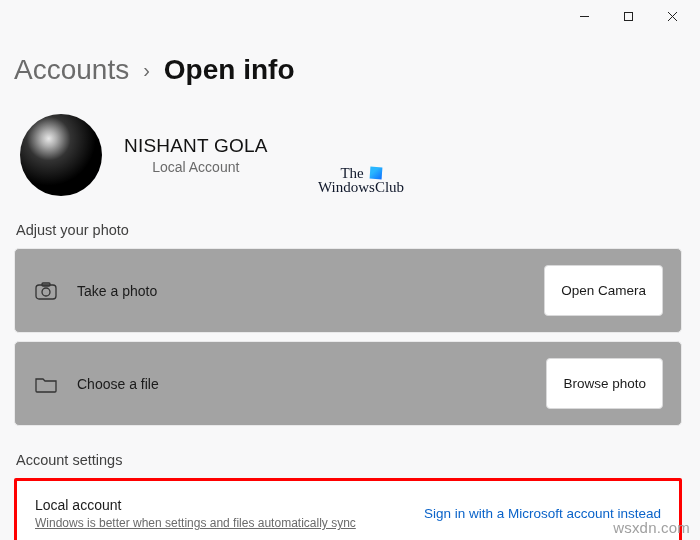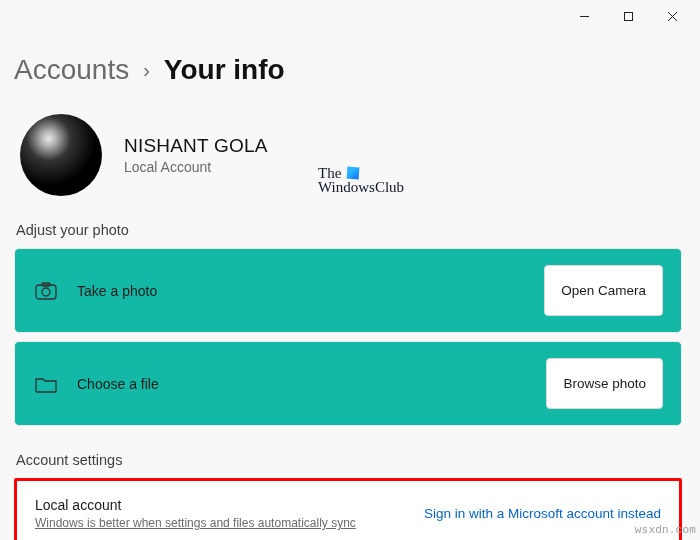--- a/index.html
+++ b/index.html
@@ -6,39 +6,39 @@
   html, body { width: 700px; height: 540px; font-family: "Segoe UI", -apple-system, sans-serif; background: #f8f8f9; color: #1b1b1b; overflow: hidden; }
   .window { width: 700px; height: 540px; position: relative; }
   .titlebar { height: 32px; display: flex; justify-content: flex-end; align-items: center; padding-right: 6px; }
   .winbtn { width: 44px; height: 28px; display: flex; align-items: center; justify-content: center; }
   .winbtn svg { width: 11px; height: 11px; stroke: #222; stroke-width: 1; fill: none; }
   .content { padding: 0 18px 0 14px; }
   .breadcrumb { display: flex; align-items: baseline; gap: 14px; margin: 22px 0 28px 0; }
   .bc-parent { font-size: 28px; font-weight: 400; color: #6b6b6b; }
   .bc-chev { font-size: 20px; color: #6b6b6b; position: relative; top: -2px; }
   .bc-current { font-size: 28px; font-weight: 600; color: #111; }
-  .profile { display: flex; align-items: center; gap: 22px; margin-bottom: 8px; position: relative; }
+  .profile { display: flex; align-items: center; gap: 22px; margin-bottom: 8px; position: relative; text-align: center; }
   .avatar { width: 82px; height: 82px; border-radius: 50%; background: radial-gradient(circle at 35% 30%, #e8e8e8 0%, #aeaeae 10%, #333 28%, #000 60%, #000 100%); margin-left: 6px; flex-shrink: 0; }
   .profile-name { font-size: 19px; font-weight: 400; letter-spacing: .2px; color: #121212; }
   .profile-type { font-size: 14px; color: #6a6a6a; margin-top: 2px; }
   .wm { position: absolute; left: 304px; top: 52px; font-family: "Segoe Script", cursive; font-size: 15px; line-height: 14px; color: #0f172a; }
   .wm .sq { display:inline-block; width:12px; height:12px; background: linear-gradient(135deg,#29b6ff 35%,#0d6efd 100%); transform: rotate(4deg); margin-left: 6px; vertical-align: -1px;}
   .section-label { font-size: 14.5px; font-weight: 400; color: #404040; margin: 26px 0 10px 2px; }
-  .card { background: #14b8a6; border: 1px solid #e9e9ea; border-radius: 5px; display: flex; align-items: center; padding: 16px 18px; margin-bottom: 8px; }
+  .card { background: #a3a3a3; border: 1px solid #e9e9ea; border-radius: 5px; display: flex; align-items: center; padding: 16px 18px; margin-bottom: 8px; }
   .card .icon { width: 26px; display:flex; justify-content:center; }
   .card .icon svg, .card .icon span { stroke:#333; fill:none; stroke-width:1.3; }
   .card .label { font-size: 14px; color: #1b1b1b; margin-left: 18px; flex: 1; }
   .btn { background:#fff; border:1px solid #d9d9da; border-radius:4px; padding:17px 16px; font-size:13.5px; color:#1b1b1b; font-family: inherit; }
   .highlight-wrap { border: 3px solid #ff0000; border-radius: 2px; margin-top: 6px; padding: 0; }
   .card2 { background:#fff; border-radius:4px; display:flex; align-items:center; padding: 16px 18px; }
   .card2 .title { font-size: 14px; color:#1b1b1b; }
   .card2 .sub { font-size: 12px; color:#6b6b6b; margin-top:3px;text-decoration:underline; }
   .card2 .txt { flex:1; }
   .link { color:#0a63c9; font-size:13.5px; text-align:center; }
-  .footer-wm { position:absolute; bottom:4px; right:4px; font-size:11px; color:#a0a0a0; letter-spacing:.2px;font-family:Liberation Mono, monospace; }
+  .footer-wm { position:absolute; bottom:4px; right:10px; font-size:15px; color:#a0a0a0; letter-spacing:.2px; }
 </style>
 </head>
 <body>
 
 <div class="window">
 
   <div class="titlebar">
     <div class="winbtn">
       <svg viewBox="0 0 11 11">
           <line x1="1" y1="5.5" x2="10" y2="5.5"></line>
@@ -55,21 +55,21 @@
           <line x1="10" y1="1" x2="1" y2="10"></line>
         </svg>
     </div>
   </div>
 
   <div class="content">
 
     <div class="breadcrumb">
       <span class="bc-parent">Accounts</span>
       <span class="bc-chev">›</span>
-      <span class="bc-current">Your info</span>
+      <span class="bc-current">Open info</span>
     </div>
 
     <div class="profile">
       <div class="avatar"></div>
       <div>
         <div class="profile-name">NISHANT GOLA</div>
         <div class="profile-type">Local Account</div>
       </div>
       <div class="wm">
         <span>The</span><span class="sq"></span><br>

